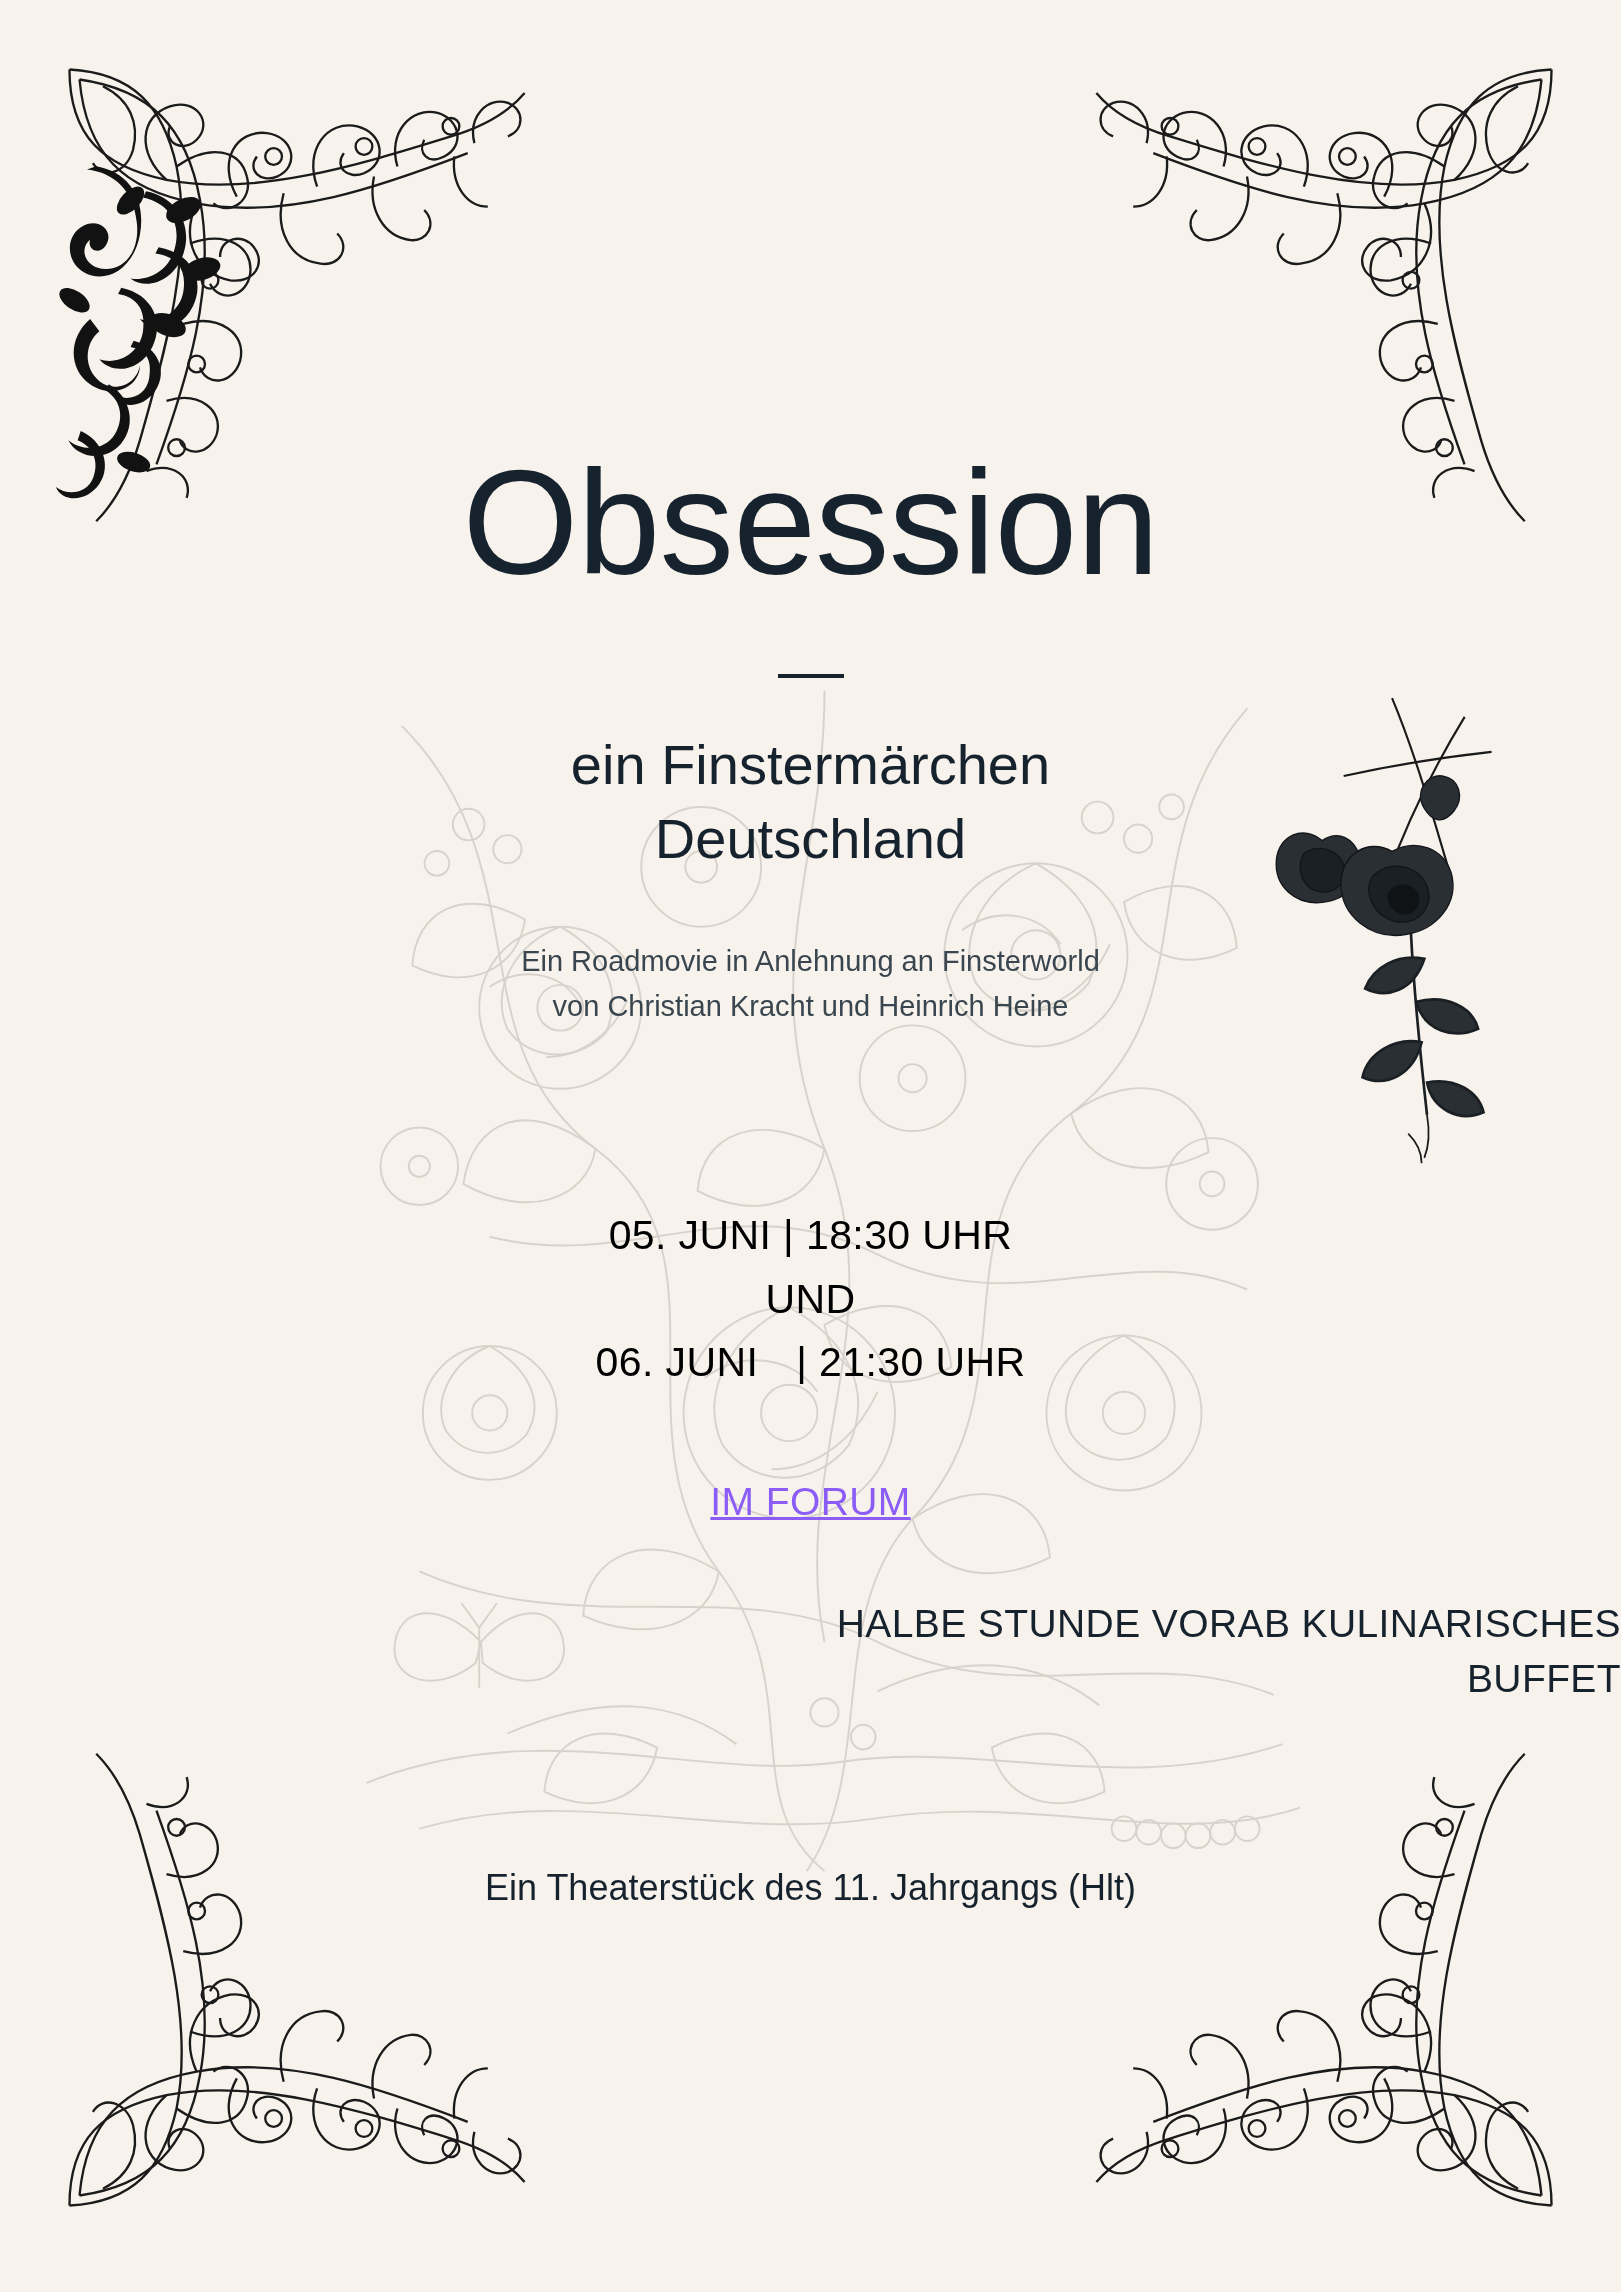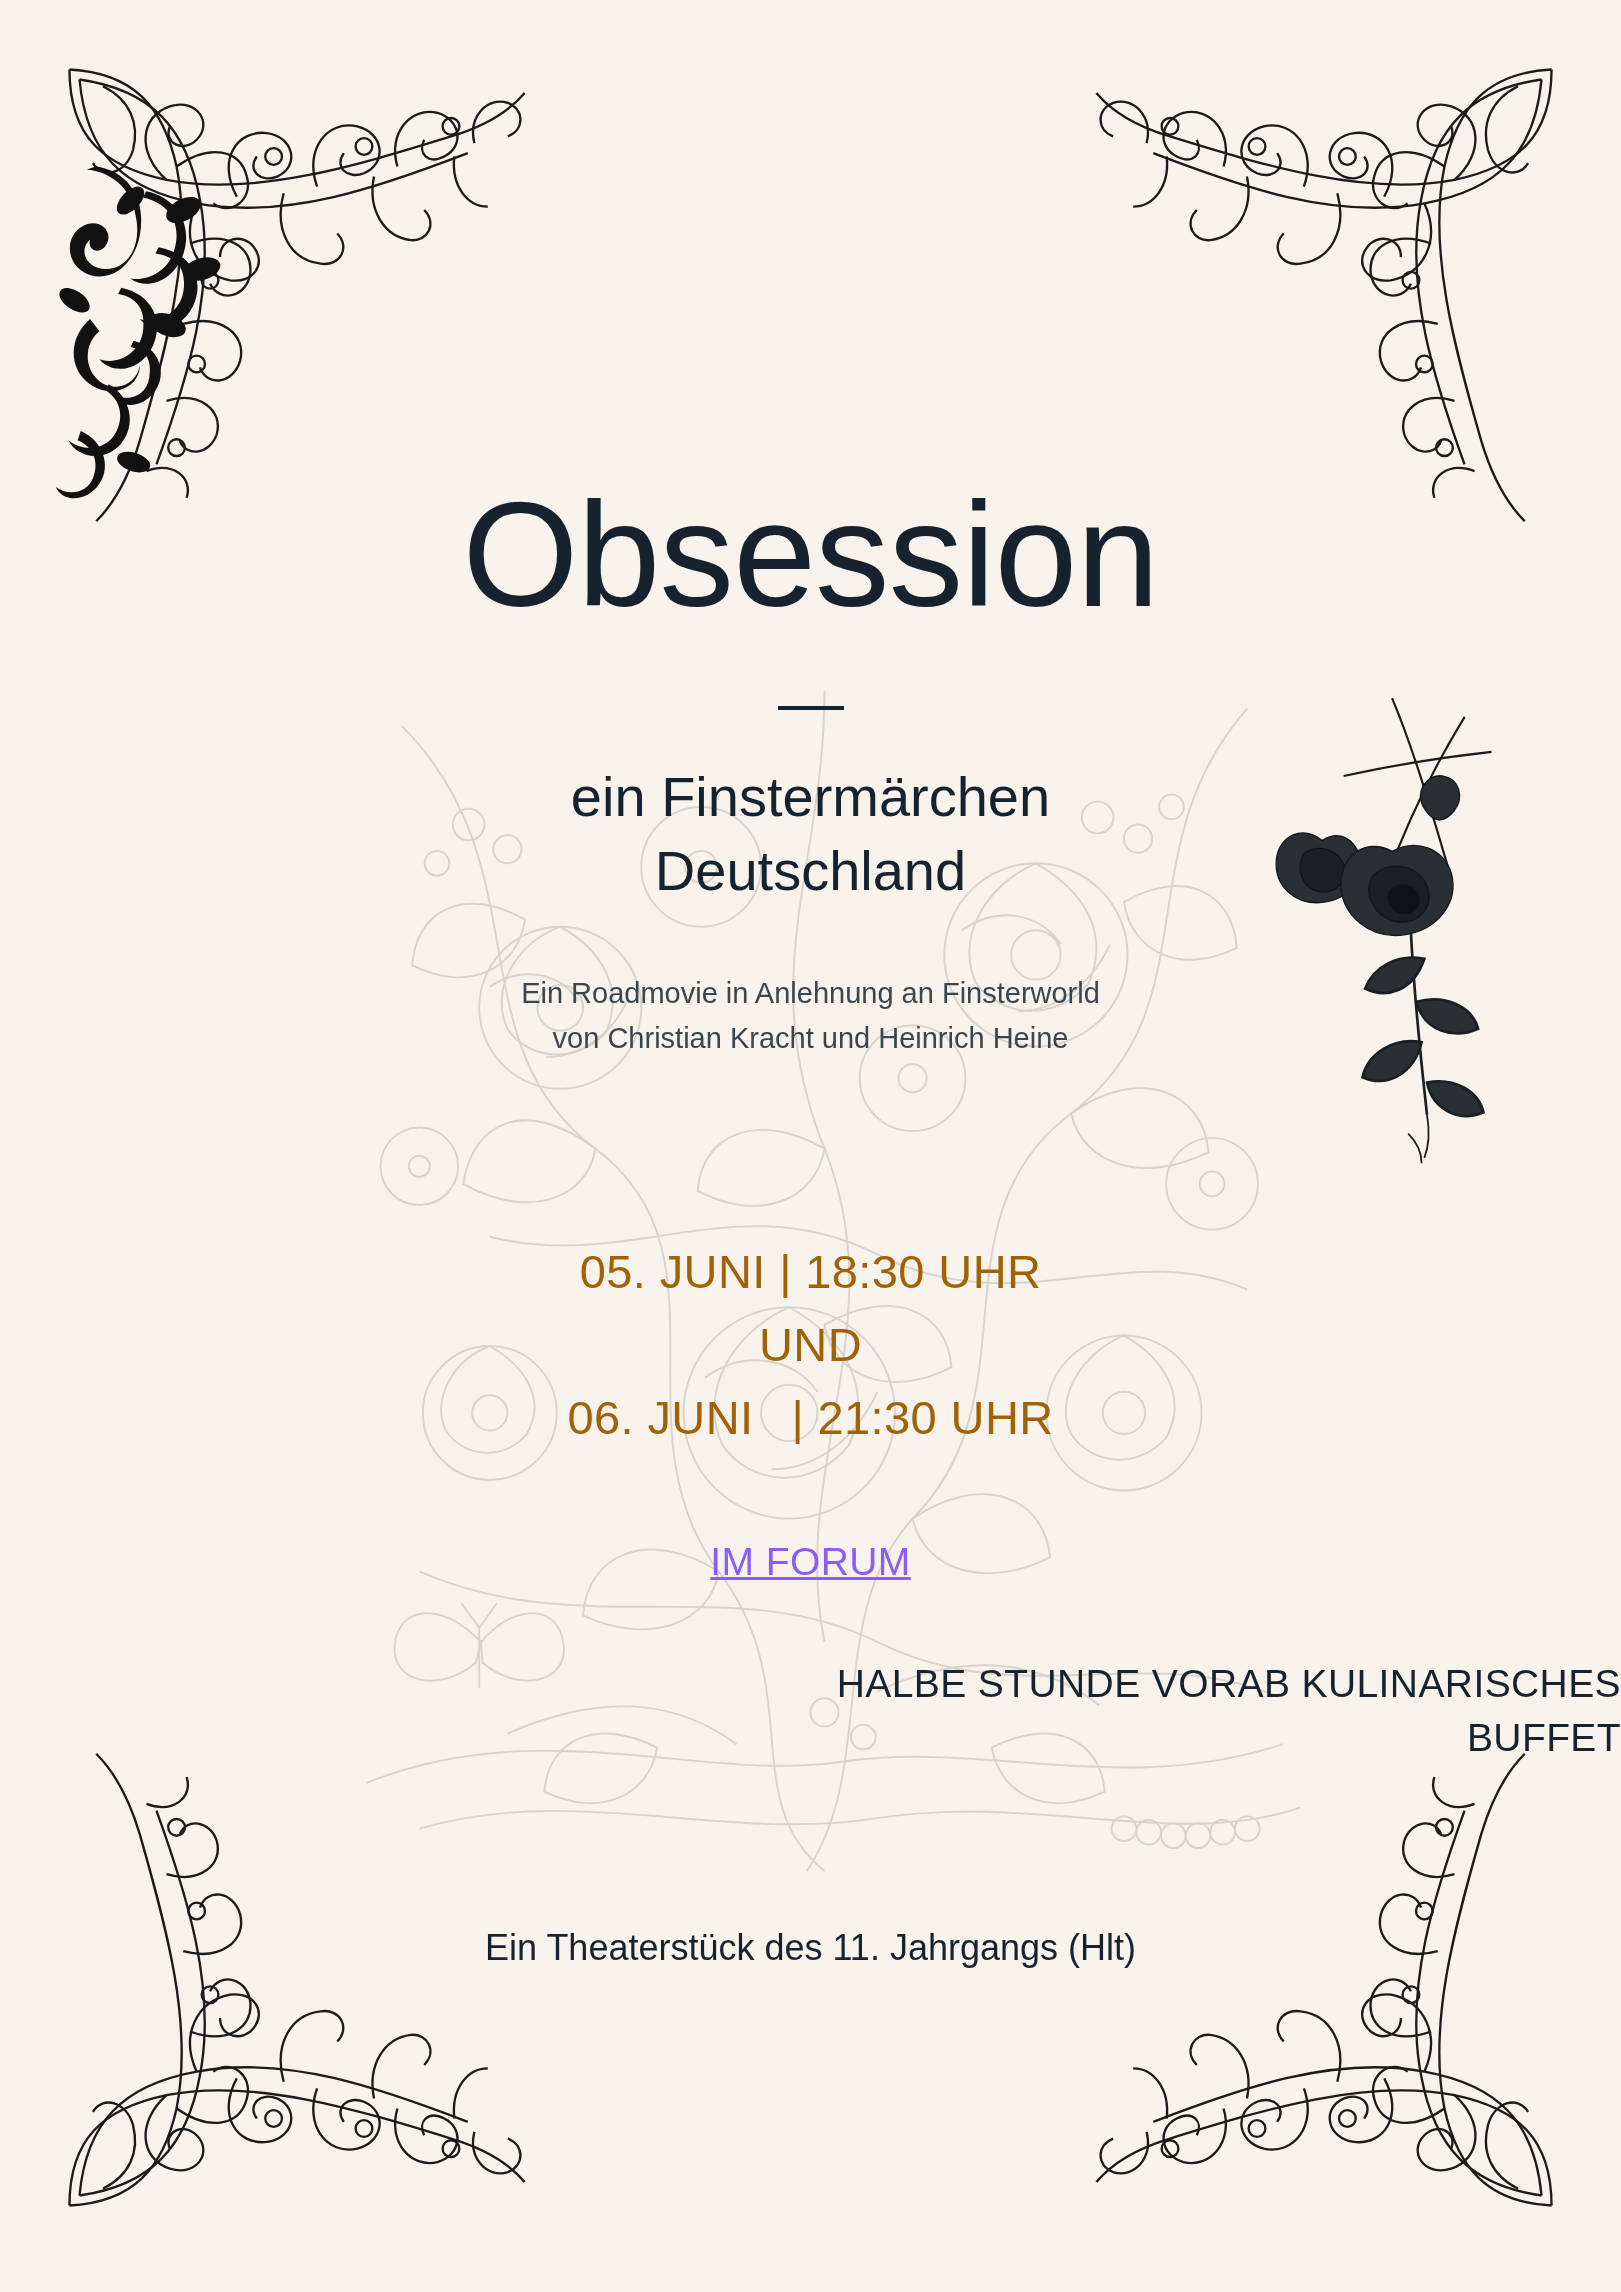--- a/index.html
+++ b/index.html
@@ -66,21 +66,20 @@
   .rose svg { display: block; width: 100%; height: 100%; }
 
   
   .content {
     position: absolute;
     left: 0;
     top: 0;
     width: 1621px;
     text-align: center;
     color: #16232e;
-    margin-top: 32px;
   }
 
   .title {
     margin: 0;
     padding-top: 448px;
     font-size: 149px;
     font-weight: 400;
     letter-spacing: -0.9px;
     line-height: 1;
     color: #16232e;
@@ -105,24 +104,24 @@
     margin: 64px auto 0 auto;
     width: 627px;
     font-size: 29px;
     line-height: 1.55;
     color: #3a464f;
     text-align: center;
   }
 
   .dates {
     margin-top: 175px;
-    font-size: 47px;
+    font-size: 41px;
     line-height: 1.55;
     letter-spacing: 0.4px;
-    color: #a16207;
+    color: #000000;
   }
   .dates .gap { display: inline-block; width: 38px; }
 
   .venue {
     margin-top: 85px;
     font-size: 39px;
     letter-spacing: 0.4px;
     color: #8b5cf6;
     text-decoration: underline;
   }

